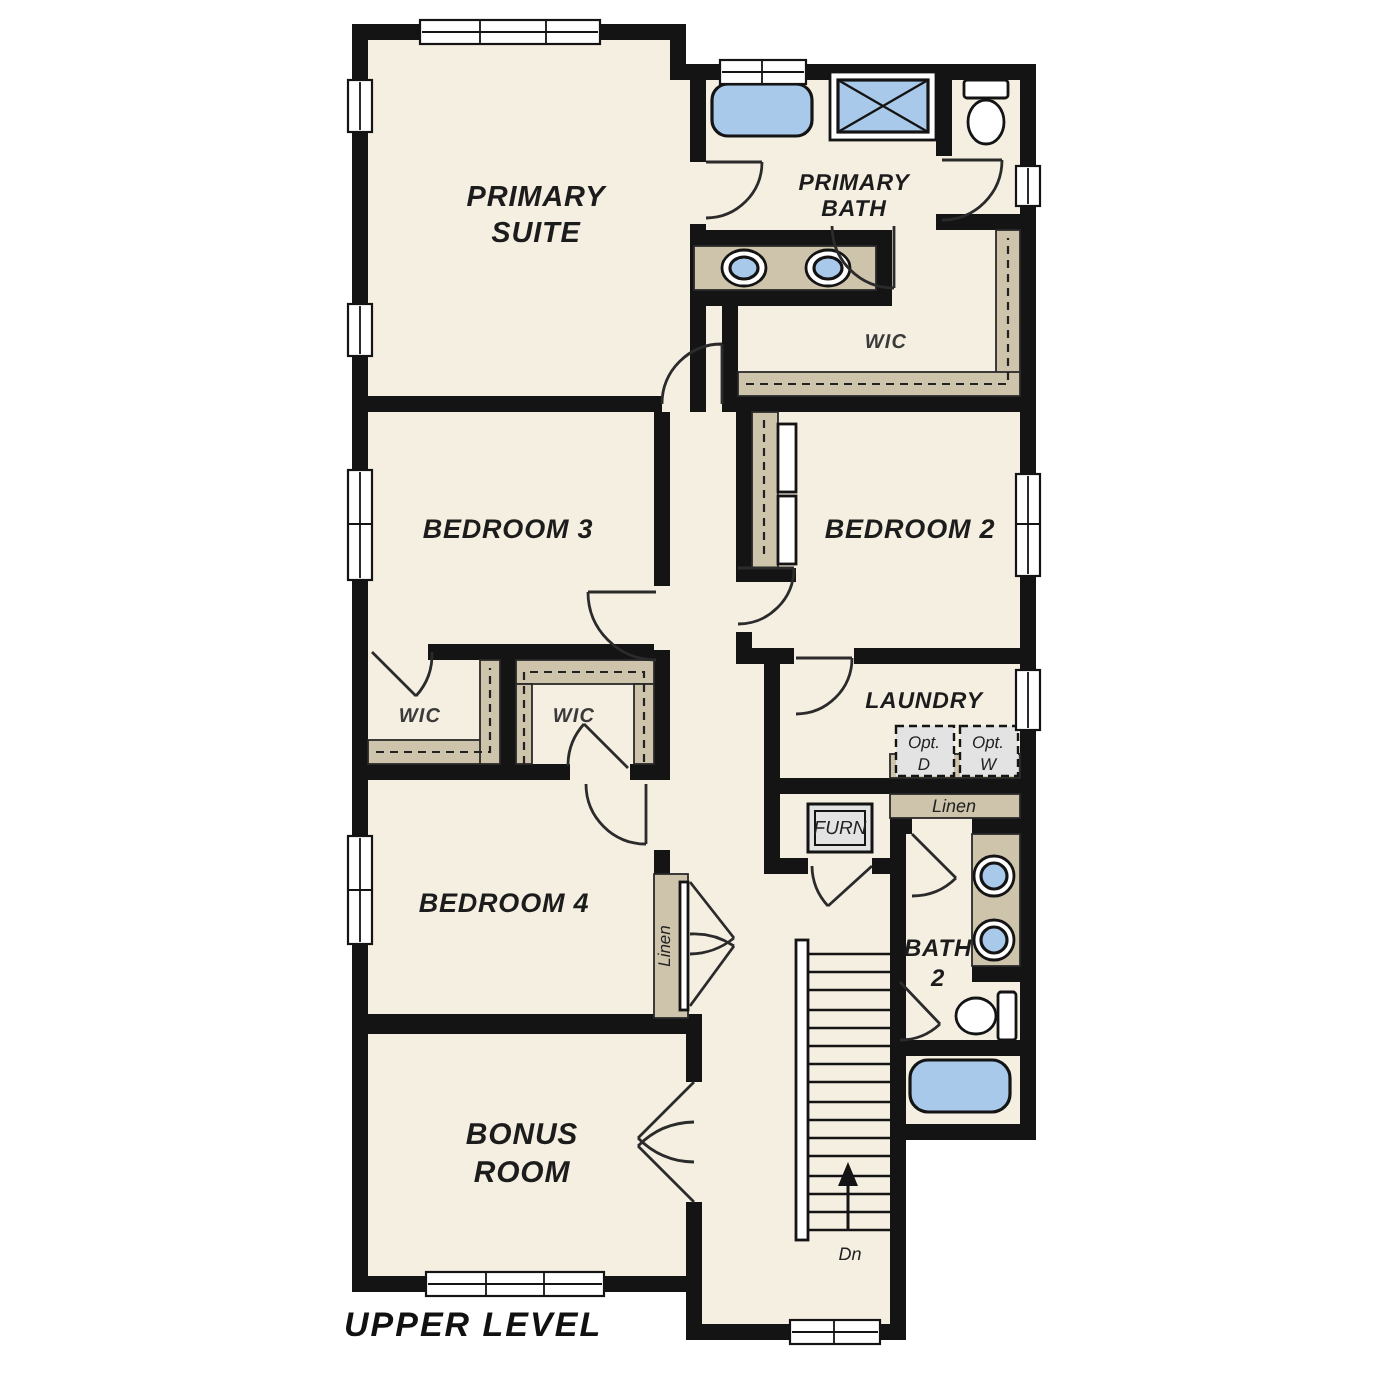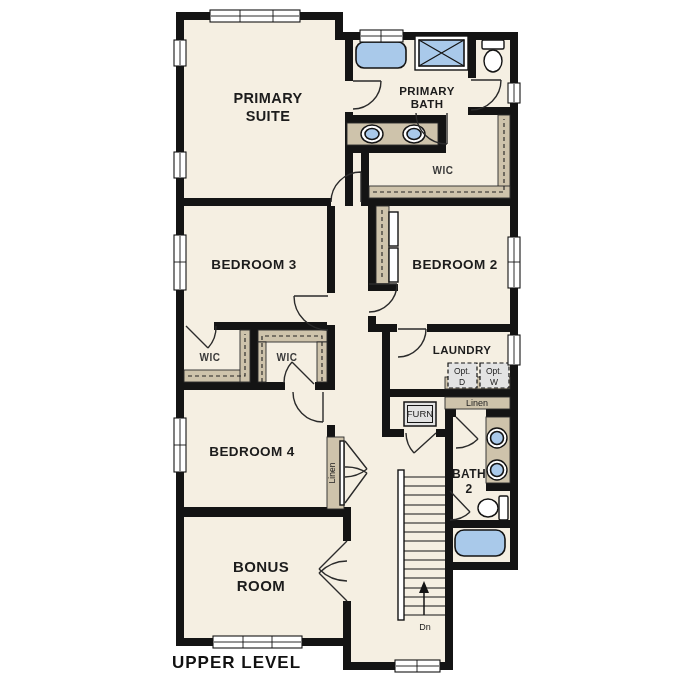--- a/index.html
+++ b/index.html
@@ -1,16 +1,16 @@
 <!DOCTYPE html>
 <html style="--floor: #f5efe2; --wall: #141414; --shelf: #cec3ab; --fixture: #a9c9ea; --appliance: #e3e3e3;"><head>
 <meta charset="utf-8">
 <style>
   html,body{margin:0;padding:0;background:#ffffff;}
-  .stage{position:relative;width:687px;height:687px;background:#fff;font-family:"Liberation Sans",sans-serif;}
+  .stage{position:relative;width:687px;height:687px;background:#fff;font-family:"Liberation Sans",sans-serif;font-style:italic;}
   svg{display:block;}
   .floor{fill:var(--floor,#f5efe2);}
   .wall{fill:var(--wall,#141414);stroke:none;}
   .shelf{fill:var(--shelf,#cec3ab);stroke:#2a2a2a;stroke-width:0.9;}
   .dash{stroke:#222;stroke-width:1.1;fill:none;stroke-dasharray:4 3;}
   .door{stroke:#2b2b2b;stroke-width:1.4;fill:none;}
   .fixblue{fill:var(--fixture,#a9c9ea);stroke:#141414;stroke-width:1.6;}
   .fixwhite{fill:#ffffff;stroke:#141414;stroke-width:1.4;}
   .appl{fill:var(--appliance,#e3e3e3);}
   .win{fill:#ffffff;stroke:#141414;stroke-width:1.1;}

